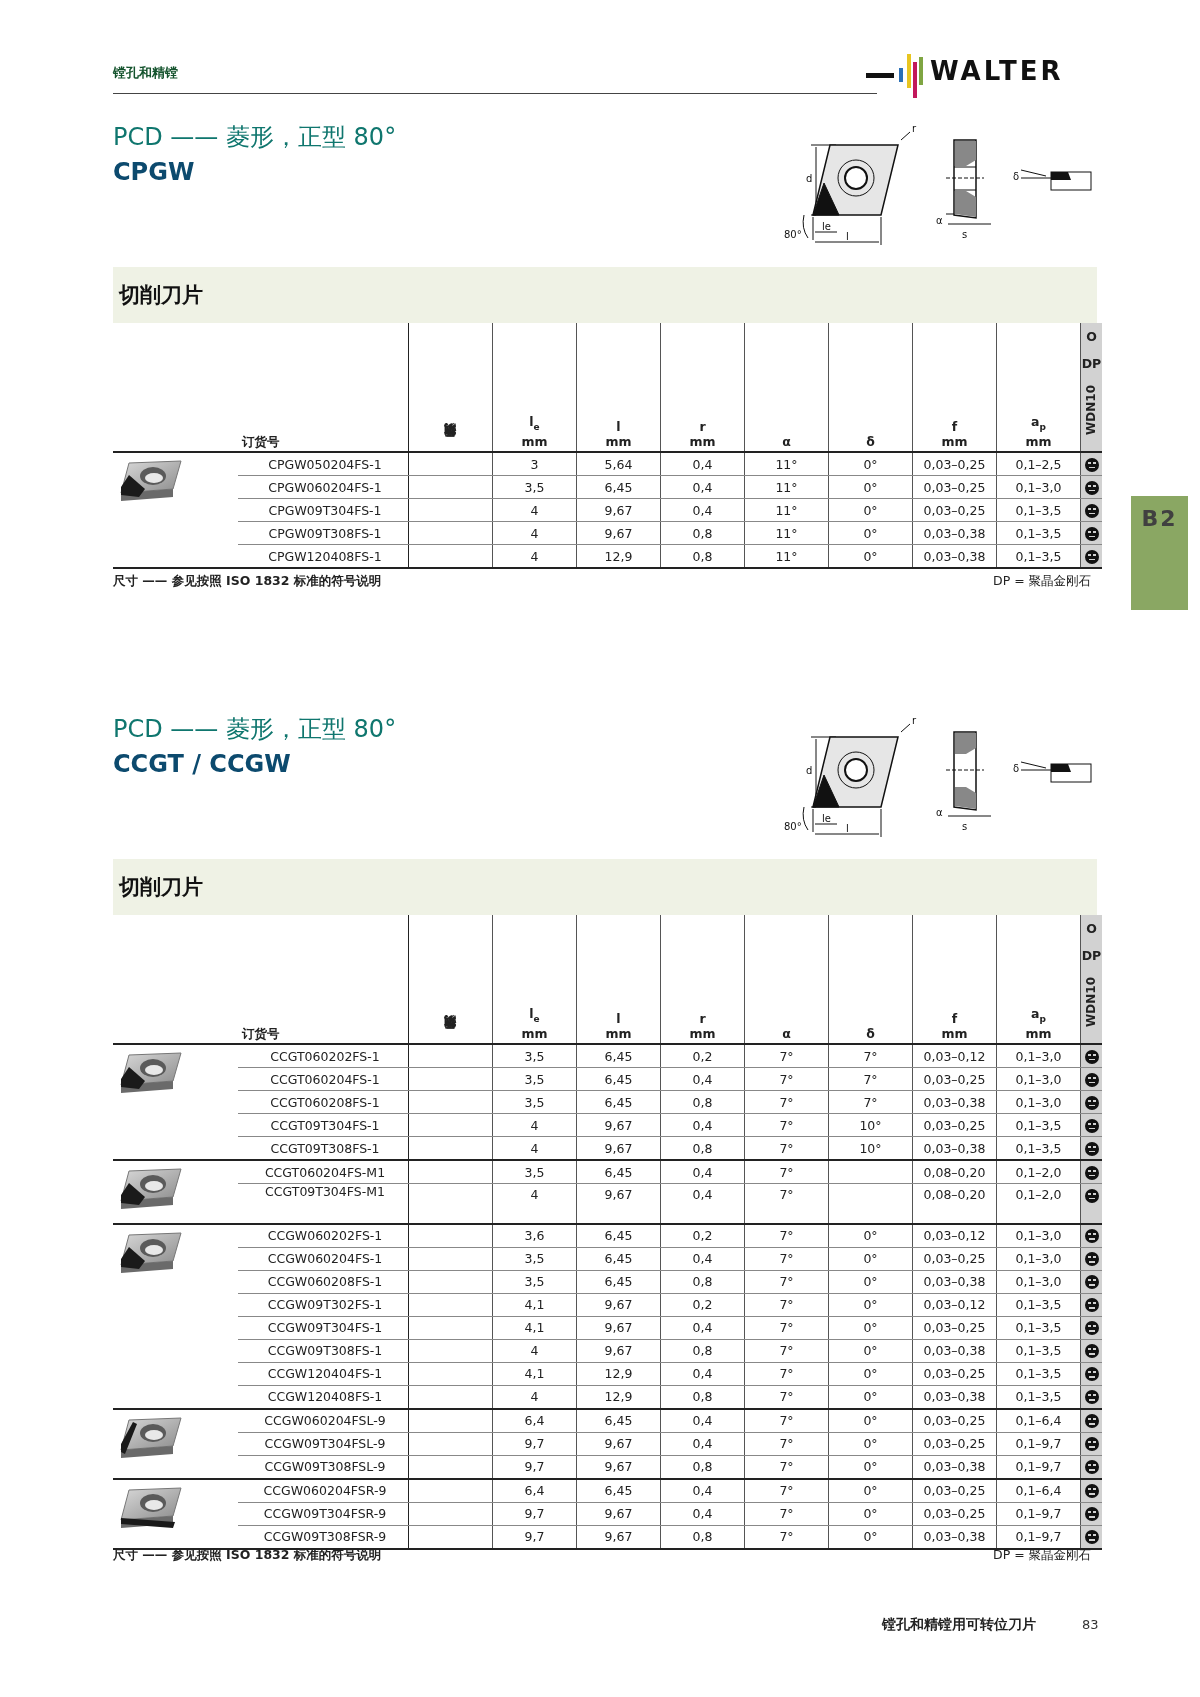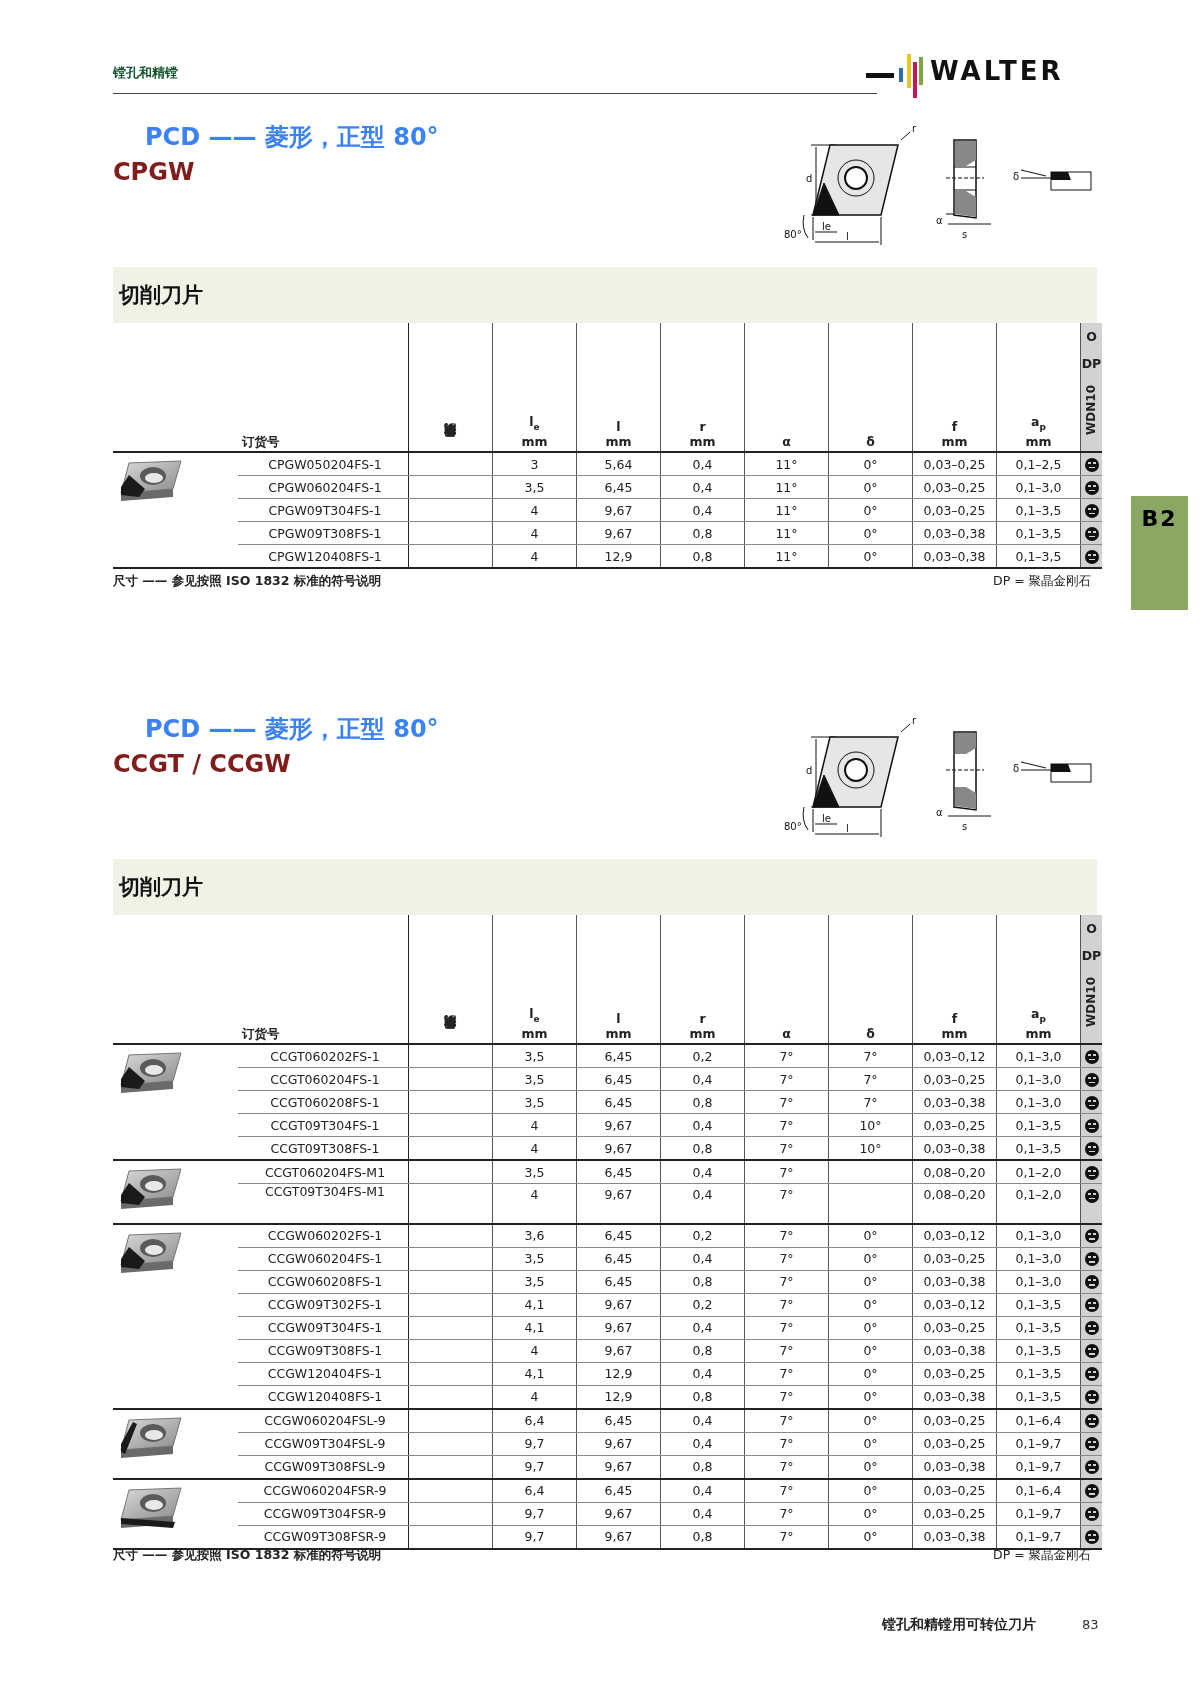--- a/index.html
+++ b/index.html
@@ -4,25 +4,25 @@
 <style>
   html, body { margin:0; padding:0; }
   body { width:1200px; height:1697px; position:relative; background:#fff; font-family:"DejaVu Sans", "Liberation Sans", sans-serif; color:#1a1a1a; overflow:hidden; }
   .abs { position:absolute; }
   .running-head { left:113px; top:64px; font-size:13px; font-weight:bold; color:#14532d; }
   .head-line { left:113px; top:93px; width:764px; height:1px; background:#444; }
   .logo { left:866px; top:50px; width:210px; height:48px; }
   .logo .dash { position:absolute; left:0; top:23px; width:28px; height:5px; background:#111; }
   .logo .bar { position:absolute; width:4px; }
   .logo .word { position:absolute; left:64px; top:6px; font-family:"DejaVu Sans", sans-serif; font-size:26px; font-weight:bold; letter-spacing:3px; color:#111; }
-  .title { font-size:24px; font-weight:bold; color:#3b82f6;margin-left:32px; }
-  .subtitle { font-size:24px; font-weight:bold; color:#7f1d1d; }
+  .title { font-size:24px; font-weight:normal; color:#0f766e; }
+  .subtitle { font-size:24px; font-weight:bold; color:#0c4a6e; }
   .band { left:113px; width:984px; height:56px; background:#eff2e5; }
   .band span { position:absolute; left:6px; top:14px; font-size:21px; font-weight:bold; color:#111; }
-  .b2tab { left:1131px; top:496px; width:57px; height:114px; background:#8aa763; color:#000000; font-size:22px; font-weight:bold; text-align:center; }
+  .b2tab { left:1131px; top:496px; width:57px; height:114px; background:#8aa763; color:#404040; font-size:22px; font-weight:bold; text-align:center; }
   .b2tab span { display:block; margin-top:10px; letter-spacing:2px; }
   table.spec { position:absolute; left:113px; border-collapse:collapse; font-size:12.5px; color:#222; }
   table.spec td, table.spec th { padding:0; height:22px; text-align:center; font-weight:normal; }
   table.spec th { vertical-align:bottom; font-weight:bold; font-size:12.5px; line-height:15px; padding-bottom:2px; }
   .c-img { width:125px; }
   .c-code { width:166px; text-align:right; padding-left:4px !important; }
   .c-edges { width:83px; border-left:1.5px solid #222; }
   .c-num { width:83px; border-left:1px solid #555; }
   .c-grade { width:21px; background:#d2d2d2; border-left:1px solid #555; }
   tr.row td.c-code, tr.row td.c-edges, tr.row td.c-num, tr.row td.c-grade { border-bottom:1px solid #888; }

